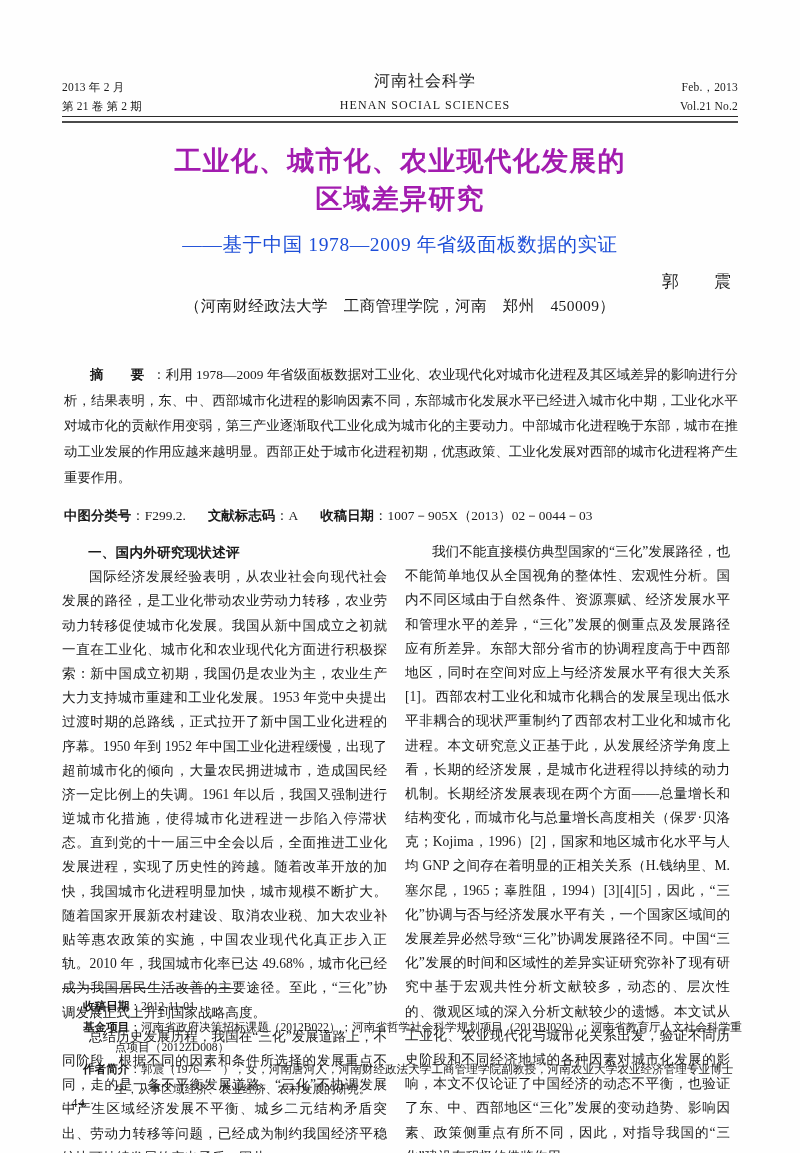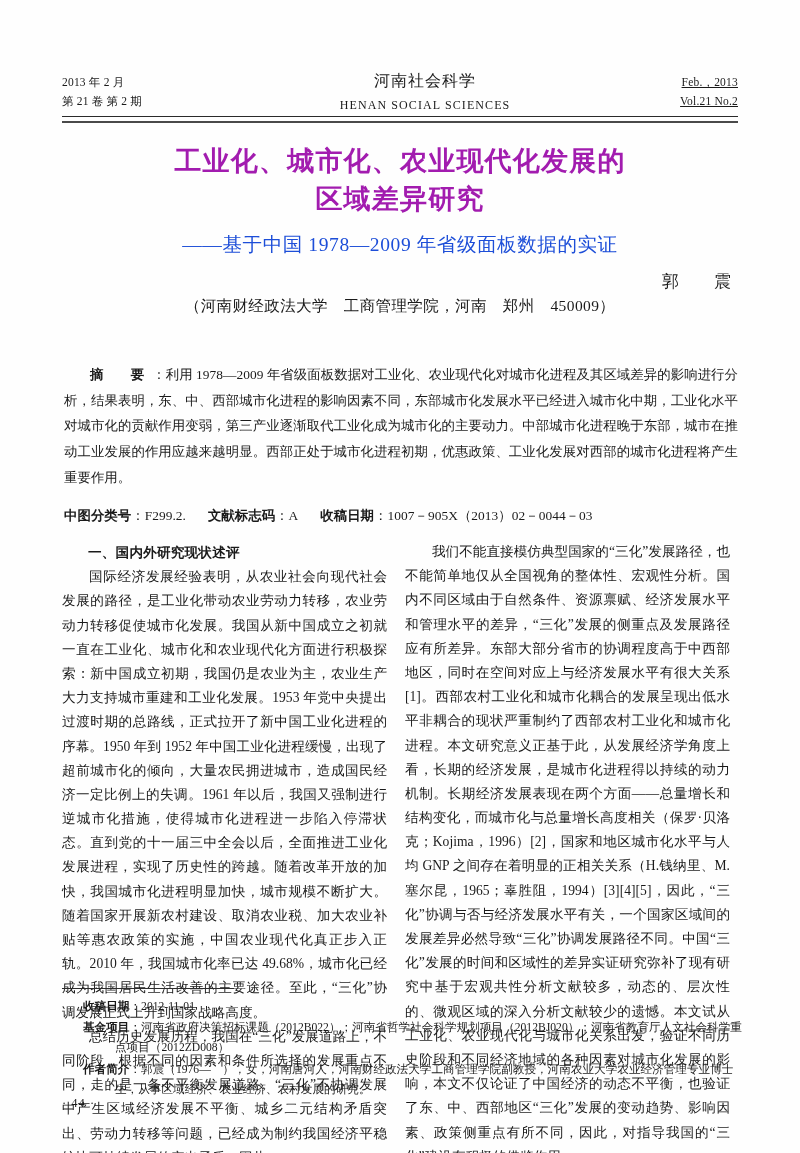--- a/index.html
+++ b/index.html
@@ -24,40 +24,40 @@
   }
 
   
   .masthead {
     position: absolute;
     left: 62px;
     top: 68px;
     width: 676px;
     display: flex;
     justify-content: space-between;
-    align-items: center;
+    align-items: flex-end;
   }
   .mast-col {
     font-size: 11.5px;
     line-height: 1.65;
     letter-spacing: .2px;
     white-space: nowrap;
   }
   .mast-left { text-align: left; }
   .mast-center { text-align: center; margin-left: 28px; }
   .mast-center .cn {
     font-size: 16px;
     letter-spacing: 1px;
   }
   .mast-center .en {
     font-size: 12px;
     letter-spacing: 1.1px;
     margin-top: 2px;
   }
-  .mast-right { text-align: right; text-decoration: underline; }
+  .mast-right { text-align: right; }
 
   .rule-double {
     position: absolute;
     left: 62px;
     top: 116px;
     width: 676px;
     height: 4px;
     border-top: 1.4px solid #2a2a2a;
     border-bottom: 2.6px solid #4a4a4a;
   }

